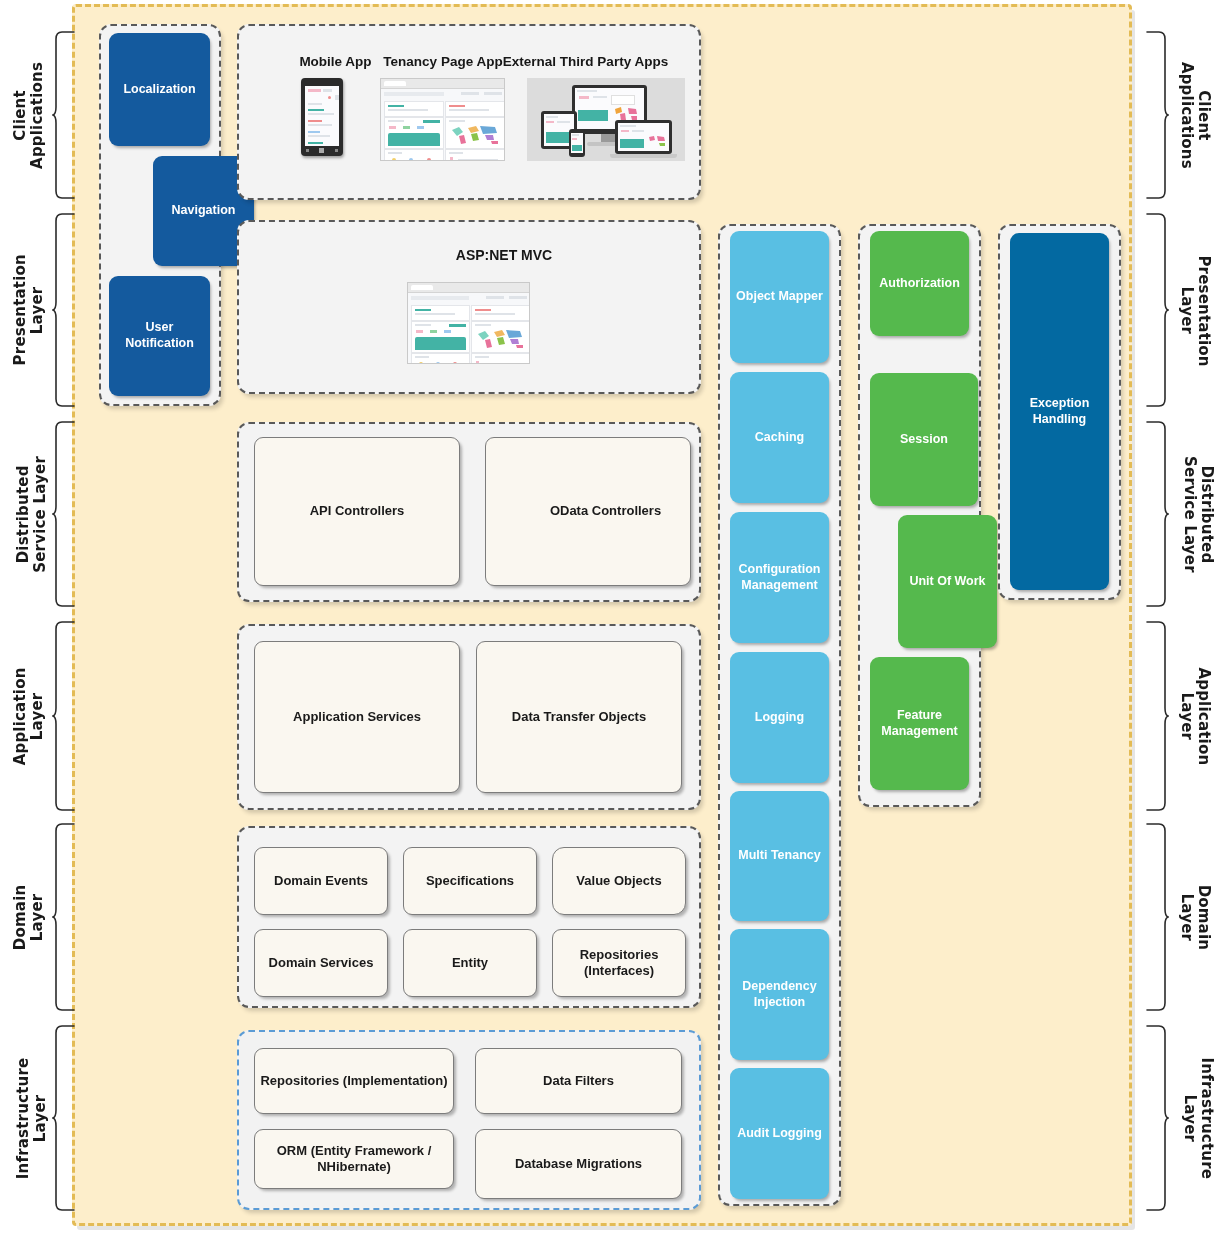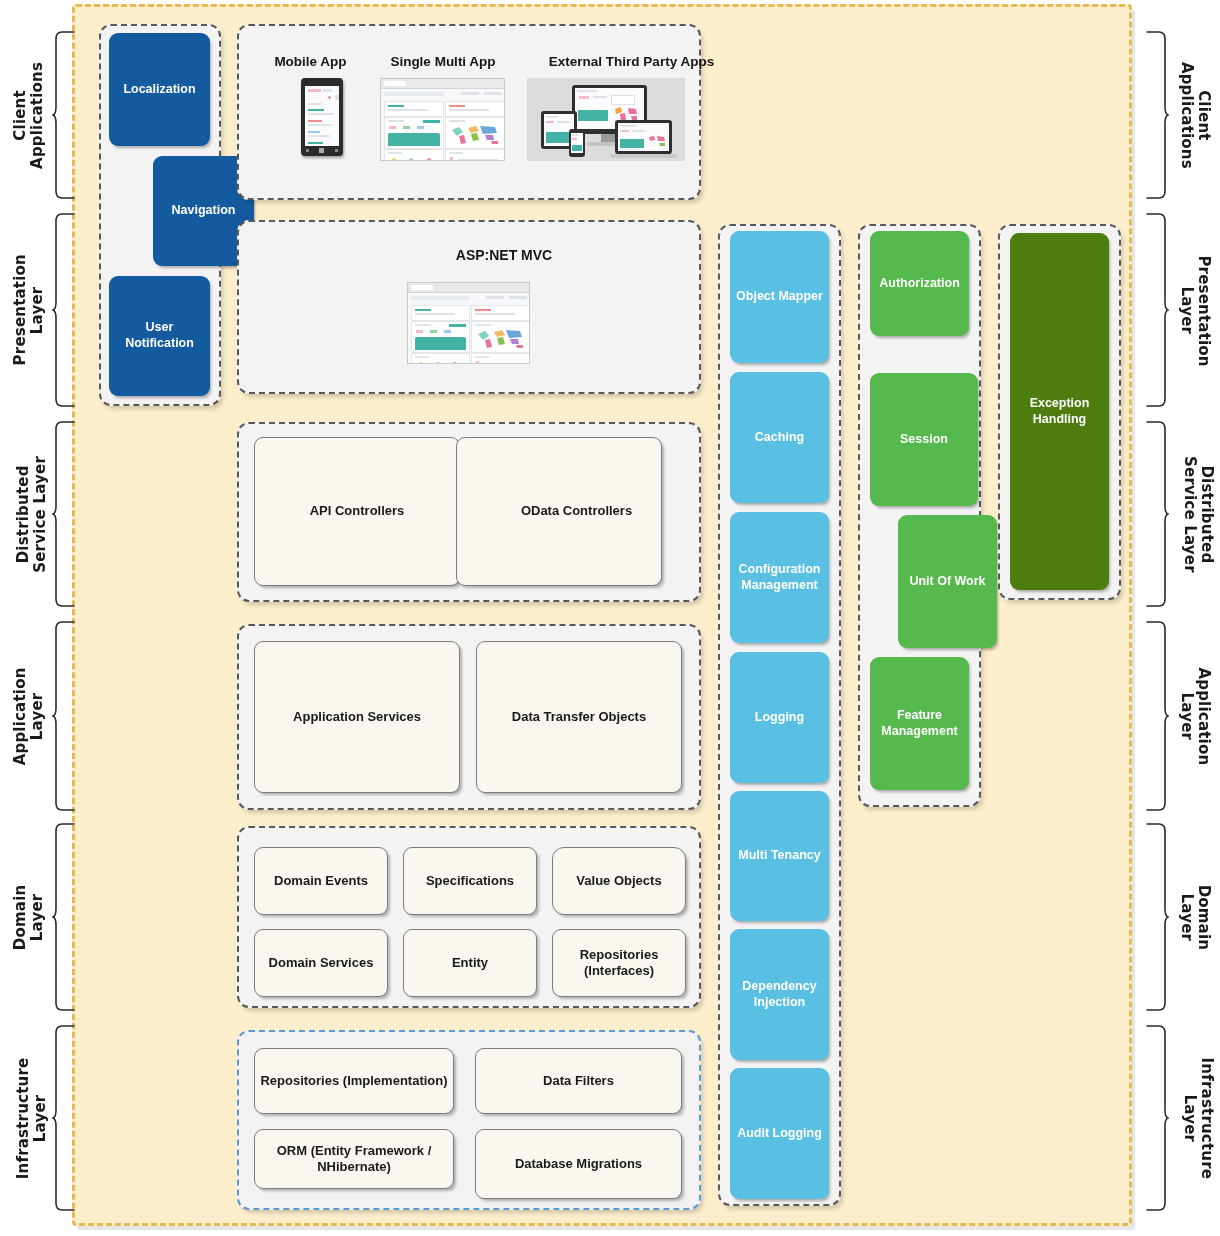--- a/index.html
+++ b/index.html
@@ -80,21 +80,21 @@
     font-weight: 700;
     line-height: 1.25;
     white-space: pre-line;
     box-shadow: 2px 3px 3px -1px rgba(0,0,0,0.30);
   }
   .tile.navy  { background: #145a9e; color: #ffffff; }
   .tile.cyan  { background: #59bfe3; color: #ffffff; }
   .tile.green { background: #55b košice; }
   .tile.green { background: #56b council; }
   .tile.green { background: #55b94d; color: #ffffff; }
-  .tile.red   { background: #4d7c0f; color: #ffffff; }
+  .tile.red   { background: #0369a1; color: #ffffff; }
   .tile.plain {
     background: #faf7f0;
     color: #1a1a1a;
     border: 1px solid #7c7c7c;
     font-weight: 700;
     font-size: 13px;
     box-shadow: 3px 3px 3px -1px rgba(0,0,0,0.28);
   }
 
   
@@ -277,21 +277,21 @@
 </div>
 
 <div class="group-box" style="left:99px; top:24px; width:122px; height:382px;"></div>
 <div class="tile navy" style="left:109px; top:33px; width:101px; height:113px;">Localization</div>
 <div class="tile navy" style="left:109px; top:156px; width:101px; height:110px;margin-left:44px;">Navigation</div>
 <div class="tile navy" style="left:109px; top:276px; width:101px; height:120px;">User
 Notification</div>
 
 <div class="group-box" style="left:237px; top:24px; width:464px; height:176px;"></div>
 
-<div class="thumb-caption" style="left:253px; top:54px; width:115px;">Mobile App</div>
+<div class="thumb-caption" style="left:278px; top:54px; width:115px;">Mobile App</div>
 <div class="phone-mock" style="left:301px; top:78px; width:42px; height:78px;">
   <div class="phone-screen">
     <div class="mini-pink" style="left:3px; top:3px; width:13px; height:3px;"></div>
     <div class="mini-line" style="left:18px; top:3px; width:9px; height:3px;"></div>
     <div class="mini-red" style="left:23px; top:10px; width:3px; height:3px; border-radius:50%;"></div>
     <div class="mini-line" style="left:30px; top:9px; width:5px; height:5px;"></div>
     <div class="mini-line" style="left:3px; top:17px; width:14px; height:2px;"></div>
     <div class="mini-teal" style="left:3px; top:23px; width:16px; height:2px;"></div>
     <div class="mini-line" style="left:3px; top:27px; width:26px; height:1.5px;"></div>
     <div class="mini-red" style="left:3px; top:34px; width:14px; height:2px;"></div>
@@ -301,21 +301,21 @@
     <div class="mini-teal" style="left:3px; top:56px; width:15px; height:2px;"></div>
 
   </div>
   <div style="position:absolute; left:0; right:0; bottom:1px; height:9px; display:flex; align-items:center; justify-content:space-around;">
     <span style="width:3px;height:3px;background:#888;display:block;"></span>
     <span style="width:5px;height:5px;background:#aaa;display:block;"></span>
     <span style="width:3px;height:3px;background:#888;display:block;"></span>
   </div>
 </div>
 
-<div class="thumb-caption" style="left:378px; top:54px; width:130px;">Single Multi App</div>
+<div class="thumb-caption" style="left:378px; top:54px; width:130px;">Tenancy Page App</div>
 <div class="browser-mock" style="left:380px; top:78px; width:125px; height:83px;">
   <div class="browser-chrome">
     <span style="position:absolute;left:3px;top:2px;width:22px;height:5px;background:#fff;border-radius:2px 2px 0 0;"></span>
   </div>
   <div class="browser-body">
     <div class="mini-line" style="left:3px; top:3px; width:60px; height:4px; background:#e7eaee;"></div>
     <div class="mini-line" style="left:80px; top:3px; width:18px; height:3px;"></div>
     <div class="mini-line" style="left:103px; top:3px; width:18px; height:3px;"></div>
     <div class="card" style="left:3px; top:12px; width:58px; height:14px;">
       <span class="mini-teal" style="left:3px; top:3px; width:16px; height:2px;"></span>
@@ -353,21 +353,21 @@
     </div>
     <div class="card" style="left:64px; top:60px; width:58px; height:20px;">
       <span class="mini-line" style="left:3px; top:2px; width:14px; height:2px;"></span>
       <span class="mini-pink" style="left:4px; top:7px; width:3px; height:9px;"></span>
       <span class="mini-line" style="left:12px; top:9px; width:40px; height:1.5px;"></span>
 
     </div>
   </div>
 </div>
 
-<div class="thumb-caption" style="left:544px; top:54px; width:175px;">External Third Party Apps</div>
+<div class="thumb-caption" style="left:498px; top:54px; width:175px;">External Third Party Apps</div>
 <div class="devices-mock" style="left:527px; top:78px; width:158px; height:83px;">
 
   <div class="dev dev-frame" style="left:45px; top:7px; width:75px; height:49px;"></div>
   <div class="dev dev-scr" style="left:48px; top:10px; width:69px; height:41px;">
     <span class="mini-line" style="left:2px; top:2px; width:20px; height:2px;"></span>
     <span class="mini-pink" style="left:4px; top:8px; width:10px; height:3px;"></span>
     <span class="mini-line" style="left:18px; top:8px; width:14px; height:2px;"></span>
     <span class="mini-line" style="left:36px; top:7px; width:22px; height:8px; background:#fff; border:1px solid #e0e0e0;"></span>
     <span class="mini-teal" style="left:3px; top:22px; width:30px; height:11px;"></span>
     <svg width="26" height="18" viewBox="0 0 26 18" style="position:absolute; left:38px; top:17px;">
@@ -458,21 +458,21 @@
       <span class="mini-line" style="left:3px; top:2px; width:14px; height:2px;"></span>
       <span class="mini-pink" style="left:4px; top:7px; width:3px; height:9px;"></span>
       <span class="mini-line" style="left:12px; top:9px; width:39px; height:1.5px;"></span>
 
     </div>
   </div>
 </div>
 
 <div class="group-box" style="left:237px; top:422px; width:464px; height:180px;"></div>
 <div class="tile plain" style="left:254px; top:437px; width:206px; height:149px;">API Controllers</div>
-<div class="tile plain" style="left:456px; top:437px; width:206px; height:149px;padding-left:35px;">OData Controllers</div>
+<div class="tile plain" style="left:485px; top:437px; width:206px; height:149px;padding-left:35px;">OData Controllers</div>
 
 <div class="group-box" style="left:237px; top:624px; width:464px; height:186px;"></div>
 <div class="tile plain" style="left:254px; top:641px; width:206px; height:152px;">Application Services</div>
 <div class="tile plain" style="left:476px; top:641px; width:206px; height:152px;">Data Transfer Objects</div>
 
 <div class="group-box" style="left:237px; top:826px; width:464px; height:182px;"></div>
 <div class="tile plain" style="left:254px; top:847px; width:134px; height:68px;">Domain Events</div>
 <div class="tile plain" style="left:403px; top:847px; width:134px; height:68px;">Specifications</div>
 <div class="tile plain" style="left:552px; top:847px; width:134px; height:68px;border-radius:12px;">Value Objects</div>
 <div class="tile plain" style="left:254px; top:929px; width:134px; height:68px;">Domain Services</div>

